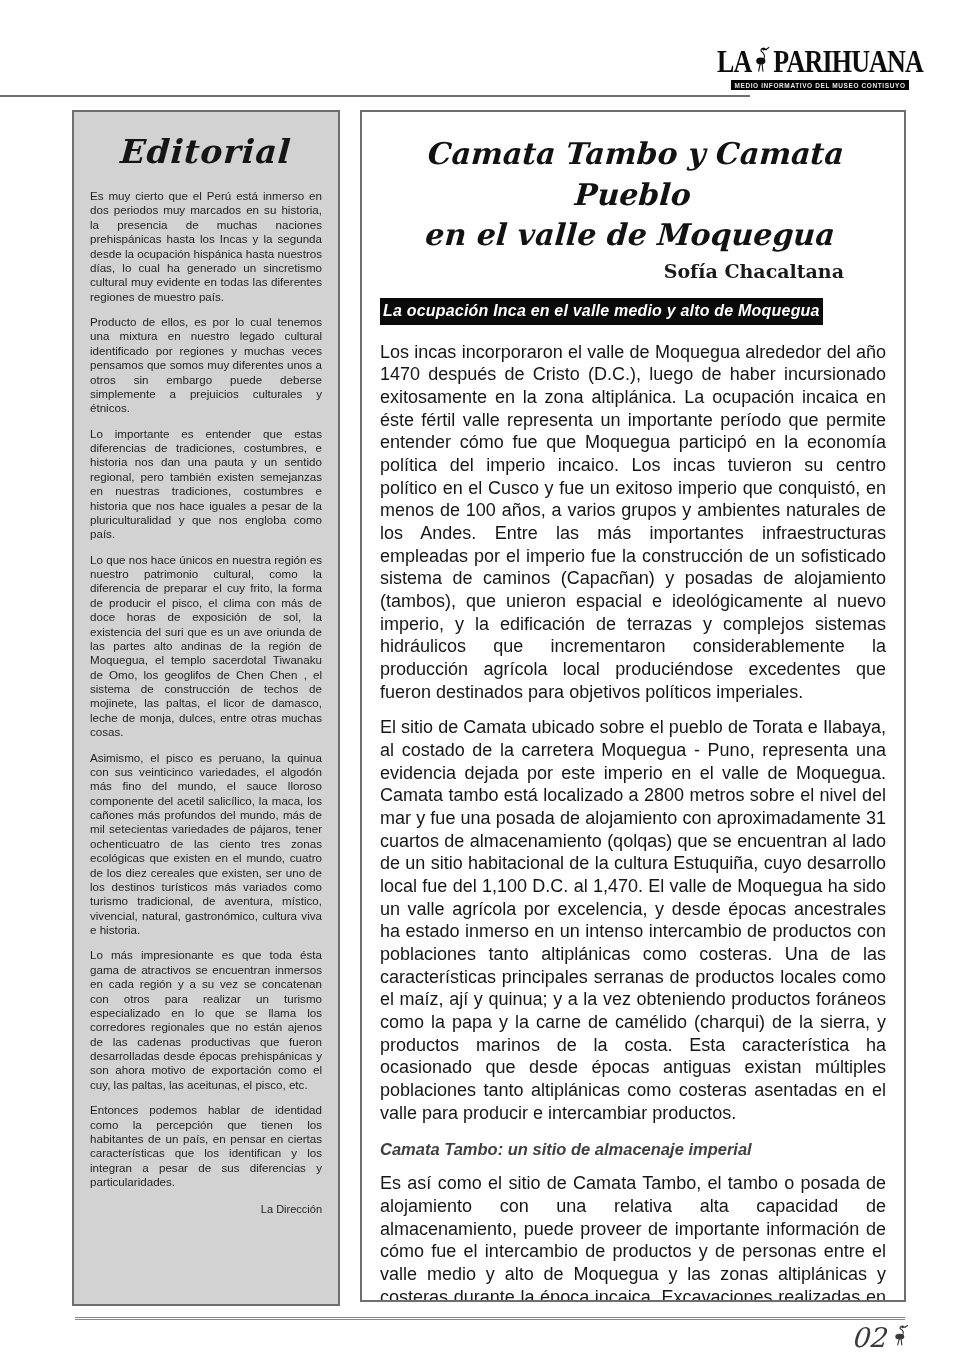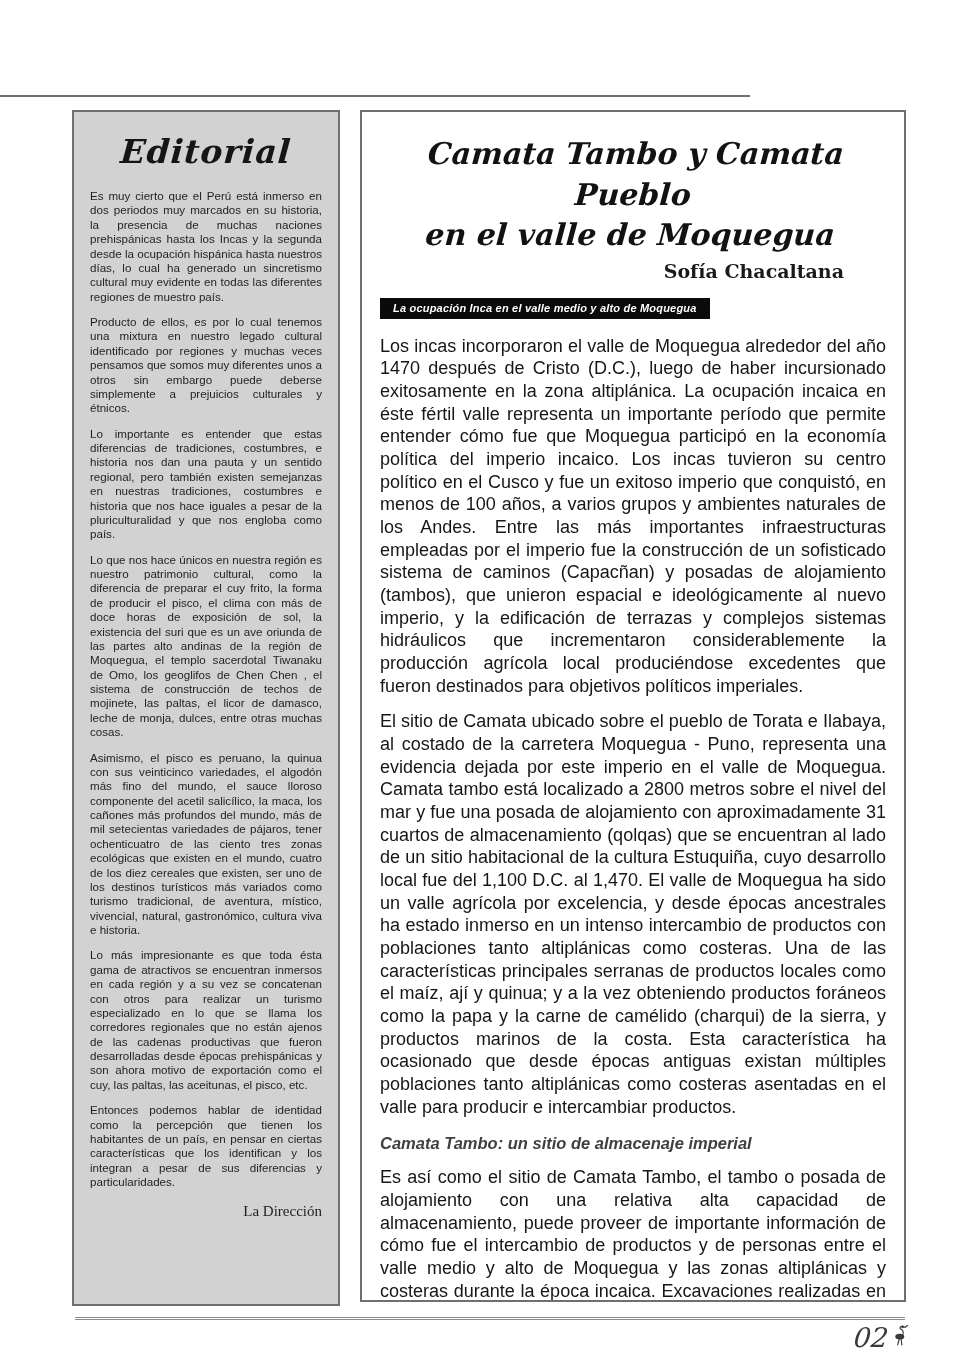--- a/index.html
+++ b/index.html
@@ -47,21 +47,21 @@
     margin:12px 0 18px;text-align:center;
     font-family:"DejaVu Serif", serif;font-style:italic;font-weight:bold;
     font-size:33px;color:#151515;letter-spacing:1px;
     transform:skewX(-4deg);
   }
   .editorial p{
     margin:0 0 11px;text-align:justify;
     font-size:11.6px;line-height:1.24;color:#1f1f1f;
   }
   .editorial .signature{
-    margin-top:14px;text-align:right;font-size:15px;color:#1f1f1f;font-family:Liberation Serif, serif;
+    margin-top:14px;text-align:right;font-size:11px;color:#1f1f1f;
   }
 
   
   .article{
     position:absolute;left:360px;top:110px;width:546px;height:1192px;
     background:#fff;border:2px solid #6f6f6f;
     box-sizing:border-box;padding:8px 18px;overflow:hidden;
   }
   .article h1{
     margin:14px 0 4px;text-align:center;
@@ -70,22 +70,22 @@
     transform:skewX(-4deg);
   }
   .article .author{
     text-align:right;padding-right:42px;margin-top:4px;
     font-family:"DejaVu Serif", serif;font-weight:bold;
     font-size:19px;color:#1a1a1a;
   }
   .article .banner{
     display:inline-block;margin-top:16px;
     background:#0a0a0a;color:#ffffff;
-    font-style:italic;font-weight:bold;font-size:11px;
-    padding:4px 13px 5px;letter-spacing:0.2px;
+    font-style:italic;font-weight:bold;font-size:16px;
+    padding:4px 3px 5px;letter-spacing:0.2px;
   }
   .article .body{margin-top:16px;}
   .article .body p{
     margin:0 0 13px;text-align:justify;
     font-size:18px;line-height:1.26;color:#161616;
   }
   .article h3{
     margin:16px 0 13px;
     font-style:italic;font-weight:bold;font-size:16.5px;color:#404040;
   }
@@ -106,20 +106,39 @@
     transform:skewX(-6deg);
   }
 </style>
 </head>
 <body>
 
 <div class="page">
 
   <div class="header-rule"></div>
 
+  <div class="logo">
+    <div class="logo-row">
+      <span>LA</span>
+      <span class="bird">
+        <svg width="22" height="26" viewBox="0 0 22 26">
+          <g stroke="#0d0d0d" stroke-width="1.3" fill="none" stroke-linecap="round">
+            <path d="M7 25 L9 17"></path>
+            <path d="M12 25 L11 17"></path>
+            <path d="M13 13 C15 10 13 7 11 6 C9 5 9.5 2.5 12 2.5 L16 3.5"></path>
+            <path d="M16 3.5 L19 1.5"></path>
+          </g>
+          <ellipse cx="9.5" cy="15" rx="5.5" ry="3.4" fill="#0d0d0d"></ellipse>
+          <circle cx="13" cy="3" r="1.6" fill="#0d0d0d"></circle>
+        </svg>
+      </span>
+      <span>PARIHUANA</span>
+    </div>
+    <div class="logo-bar">MEDIO INFORMATIVO DEL MUSEO CONTISUYO</div>
+  </div>
 
   <aside class="editorial">
     <h2>Editorial</h2>
     <p>Es muy cierto que el Perú está inmerso en dos periodos muy marcados en su  historia, la presencia de muchas naciones prehispánicas hasta los Incas y la segunda desde la ocupación hispánica hasta nuestros días, lo cual ha generado un sincretismo cultural muy evidente en todas las diferentes  regiones de muestro país.</p>
     <p>Producto de ellos, es por lo cual tenemos una mixtura en nuestro legado cultural identificado por regiones y muchas veces pensamos que somos muy diferentes unos a otros sin embargo puede deberse simplemente a  prejuicios culturales y étnicos.</p>
     <p>Lo importante es entender que estas diferencias de tradiciones, costumbres, e historia nos dan una pauta y un sentido regional, pero también existen semejanzas en nuestras tradiciones, costumbres e historia que nos hace iguales a pesar de la pluriculturalidad y que nos engloba como país.</p>
     <p>Lo que nos hace únicos en nuestra región es nuestro patrimonio cultural, como la diferencia de preparar el cuy frito, la forma de producir el pisco, el clima con más de doce horas de exposición de sol, la existencia del suri que es un ave oriunda de las partes alto andinas de la región de Moquegua, el templo sacerdotal Tiwanaku de Omo,  los geoglifos de Chen Chen , el sistema de construcción de techos de mojinete, las paltas, el licor de damasco, leche de monja, dulces, entre otras muchas cosas.</p>
     <p>Asimismo,  el pisco es peruano, la quinua con sus veinticinco variedades, el algodón más fino del mundo, el sauce lloroso componente del acetil salicílico, la maca, los cañones más profundos del mundo, más de mil setecientas variedades de pájaros, tener ochenticuatro de las ciento tres zonas ecológicas que existen en el mundo, cuatro de los diez cereales que existen, ser uno de los destinos turísticos más variados como turismo tradicional, de aventura, místico, vivencial, natural, gastronómico, cultura viva e historia.</p>
     <p>Lo más impresionante es que toda ésta gama de   atractivos se encuentran inmersos en cada región y a su vez se concatenan con otros para realizar un turismo especializado en lo que se llama los corredores regionales que no están ajenos de las cadenas productivas que fueron desarrolladas desde épocas prehispánicas y son ahora motivo de exportación como el cuy, las paltas, las aceitunas, el pisco, etc.</p>
     <p>Entonces   podemos hablar de identidad como la percepción que tienen los habitantes de un país, en pensar en ciertas características que los identifican y los integran a pesar de sus diferencias y particularidades.</p>

